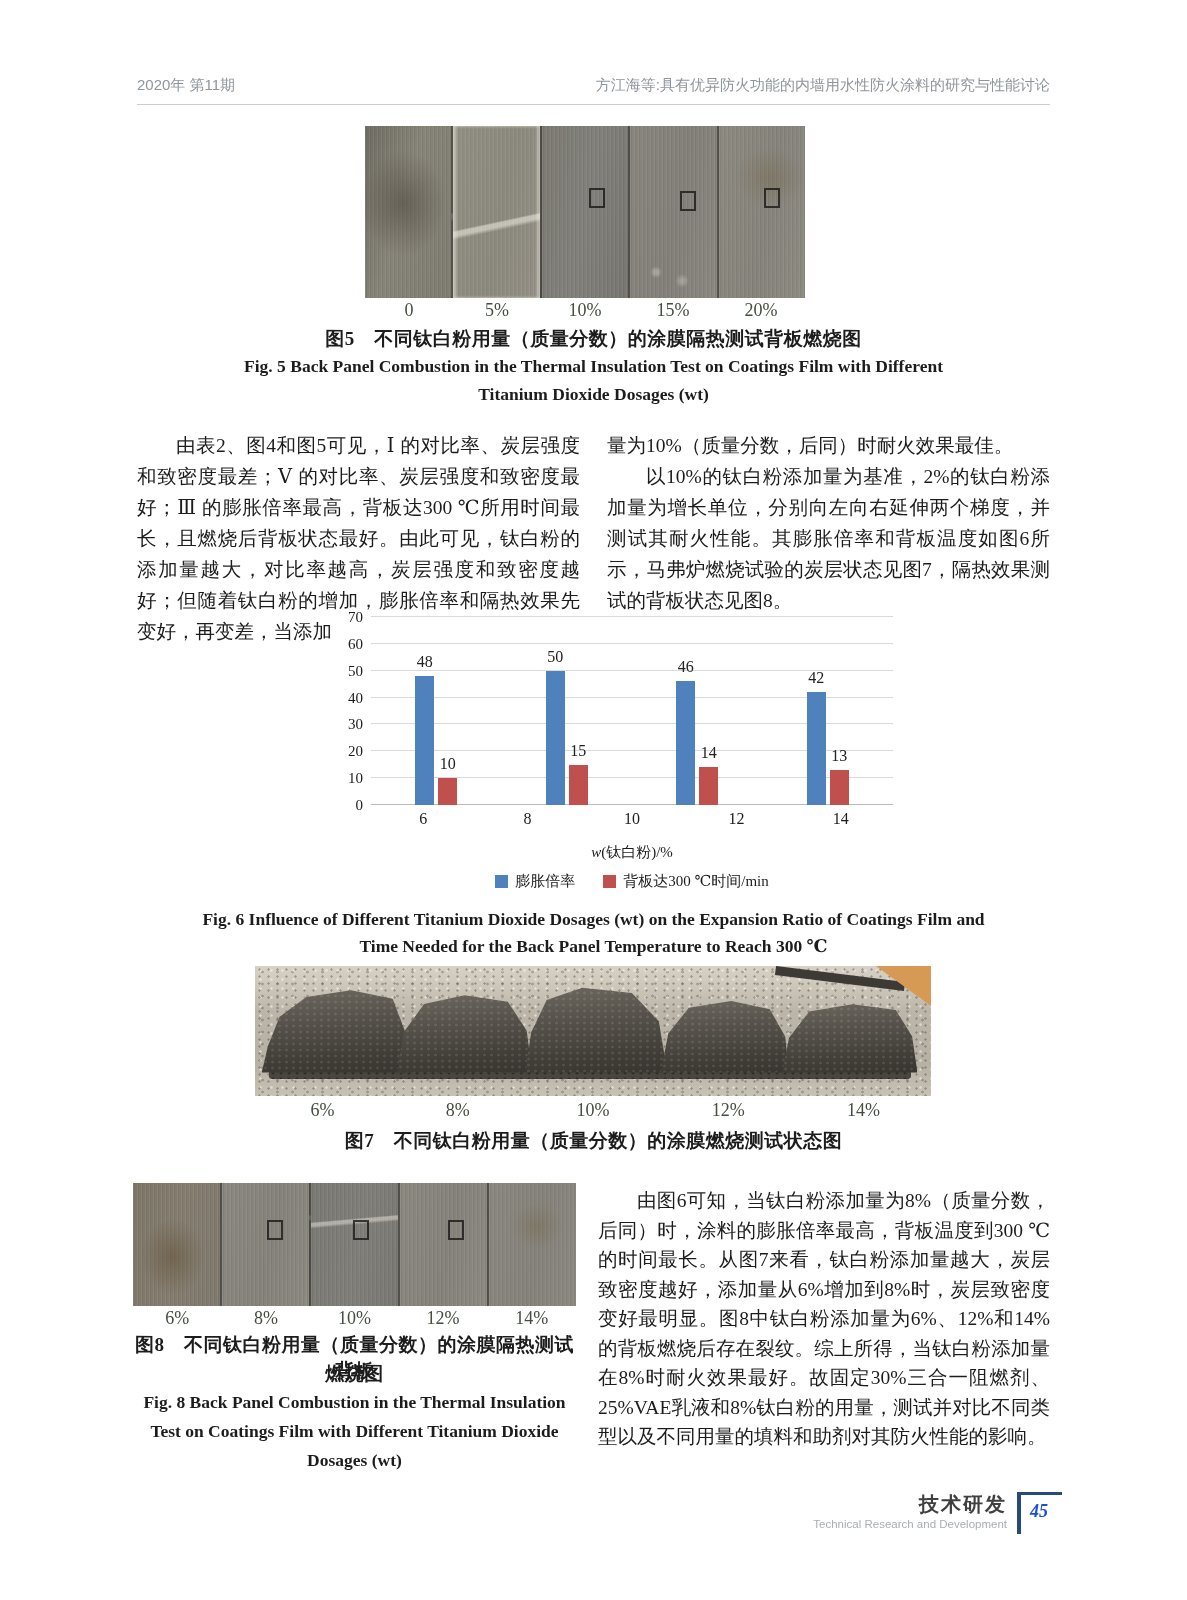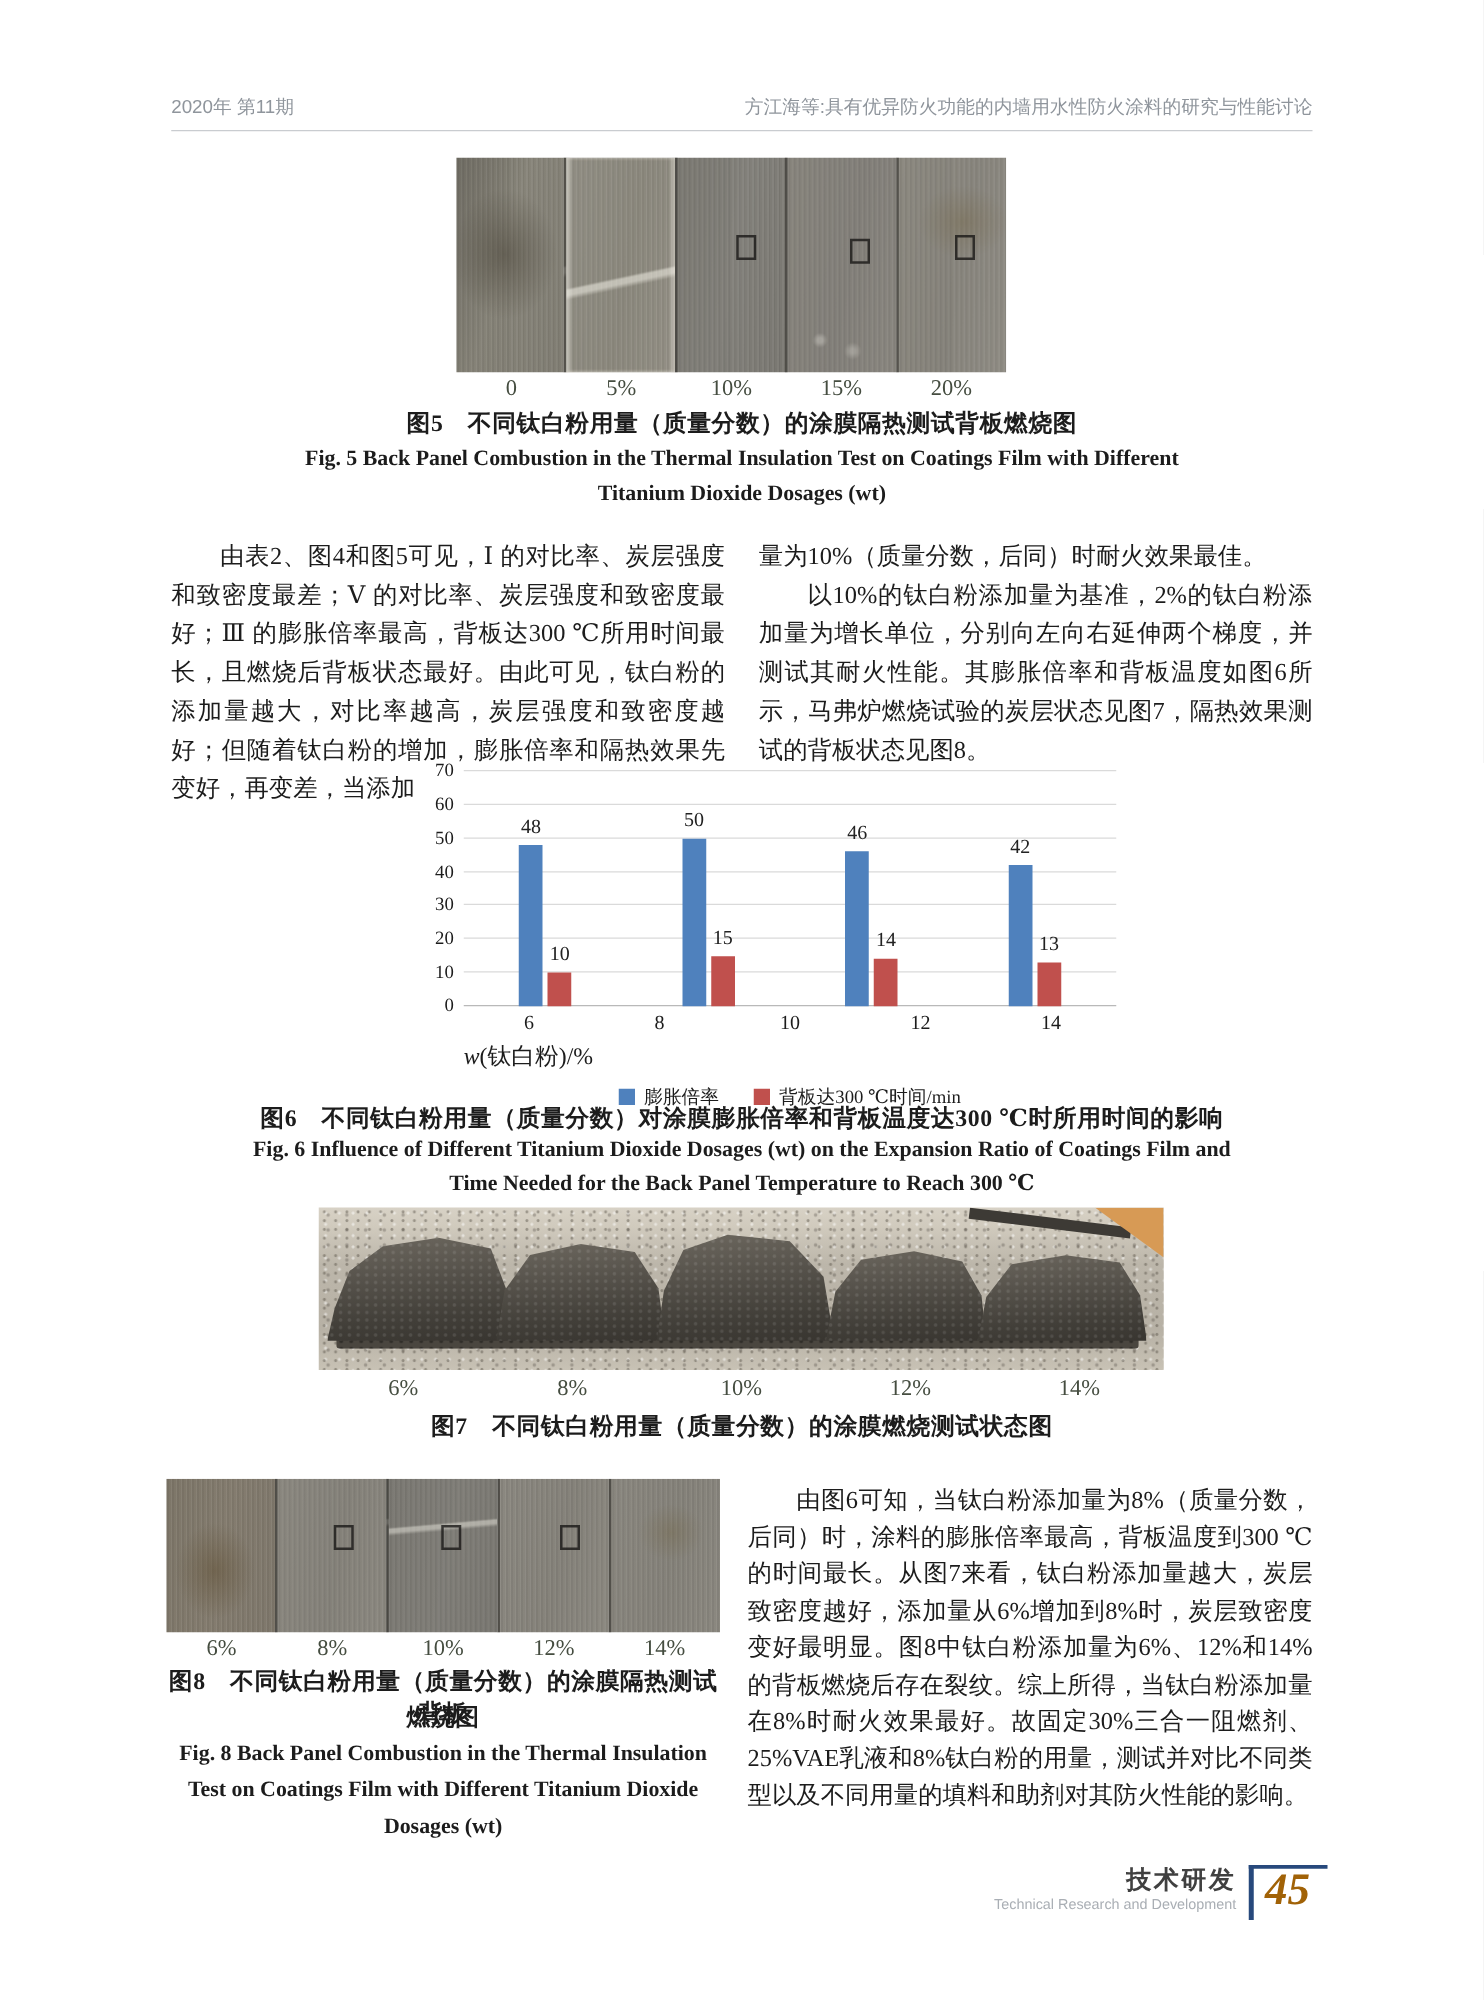--- a/index.html
+++ b/index.html
@@ -66,21 +66,21 @@
   .plot{position:relative;flex:1;height:188px;}
   .gridline{position:absolute;left:0;right:0;height:1px;background:#dadada;}
   .gridline.zero{background:#b9b9b9;}
   .groups{position:absolute;left:0;right:0;top:0;bottom:0;display:flex;}
   .group{flex:1;display:flex;justify-content:center;align-items:flex-end;gap:4px;height:100%;}
   .barwrap{width:19px;height:100%;position:relative;display:flex;align-items:flex-end;justify-content:center;}
   .fill{width:100%;}
   .dlabel{position:absolute;left:50%;transform:translateX(-50%);font-size:16px;white-space:nowrap;color:#222;}
   .cats{display:flex;margin-left:36px;font-size:16px;padding-top:5px;}
   .cats span{flex:1;text-align:center;}
-  .xtitle{margin-left:36px;font-size:19px;margin-top:4px;}
+  .xtitle{margin-left:36px;text-align:center;font-size:15px;margin-top:15px;}
   .legend{margin-left:36px;display:flex;justify-content:center;gap:28px;align-items:center;margin-top:10px;font-size:15px;}
   .legend .item{display:flex;align-items:center;gap:7px;}
   .swatch{width:13px;height:13px;display:inline-block;}
 
   
   .fig7{left:255px;top:966px;width:676px;height:130px;display:block;
     background:
       radial-gradient(circle,rgba(82,76,66,.45) .8px,transparent 1.5px),
       radial-gradient(circle,rgba(255,255,255,.5) .8px,transparent 1.6px),
       radial-gradient(circle,rgba(64,58,52,.3) 1px,transparent 1.8px),
@@ -124,21 +124,21 @@
 
   .rightpara{position:absolute;left:598px;top:1186px;width:452px;font-size:19.5px;line-height:29.5px;text-align:justify;}
   .rightpara p{margin:0;}
 
   
   .footer{position:absolute;right:125px;top:1492px;display:flex;align-items:flex-start;}
   .ft-text{text-align:right;margin-right:10px;font-family:"Liberation Sans","DejaVu Sans",sans-serif;}
   .ft-cn{font-size:20px;font-weight:bold;color:#404040;letter-spacing:2px;line-height:24px;}
   .ft-en{font-size:11.5px;color:#a9aeb4;margin-top:2px;}
   .pagebox{border-top:3px solid #27497c;border-left:4px solid #27497c;padding:1px 14px 8px 9px;}
-  .pagenum{font-size:36px;font-weight:bold;font-style:italic;color:#a16207;line-height:30px;}
+  .pagenum{font-size:18px;font-weight:bold;font-style:italic;color:#1d4ed8;line-height:30px;}
 </style>
 </head>
 <body>
 
 <div class="page">
 
   <div class="hdr">
     <span>2020年  第11期</span>
     <span>方江海等:具有优异防火功能的内墙用水性防火涂料的研究与性能讨论</span>
   </div>
@@ -254,21 +254,20 @@
         <div class="item">
           <span class="swatch" style="background: rgb(79, 129, 189);"></span>
           <span>膨胀倍率</span>
         </div>
         <div class="item">
           <span class="swatch" style="background: rgb(192, 80, 77);"></span>
           <span>背板达300 ℃时间/min</span>
         </div>
       </div>
   </div>
-  <div class="cap-cn full" style="top:882px">图6　不同钛白粉用量（质量分数）对涂膜膨胀倍率和背板温度达300 ℃时所用时间的影响</div>
   <div class="cap-en full" style="top:909px">Fig. 6   Influence of Different Titanium Dioxide Dosages (wt) on the Expansion Ratio of Coatings Film and</div>
   <div class="cap-en full" style="top:936px">Time Needed for the Back Panel Temperature to Reach 300 ℃</div>
 
   <div class="photo fig7">
     <div class="darkbar"></div>
     <div class="wedge"></div>
     <div class="charbase"></div>
     <div class="mound m1"></div>
     <div class="mound m2"></div>
     <div class="mound m3"></div>

